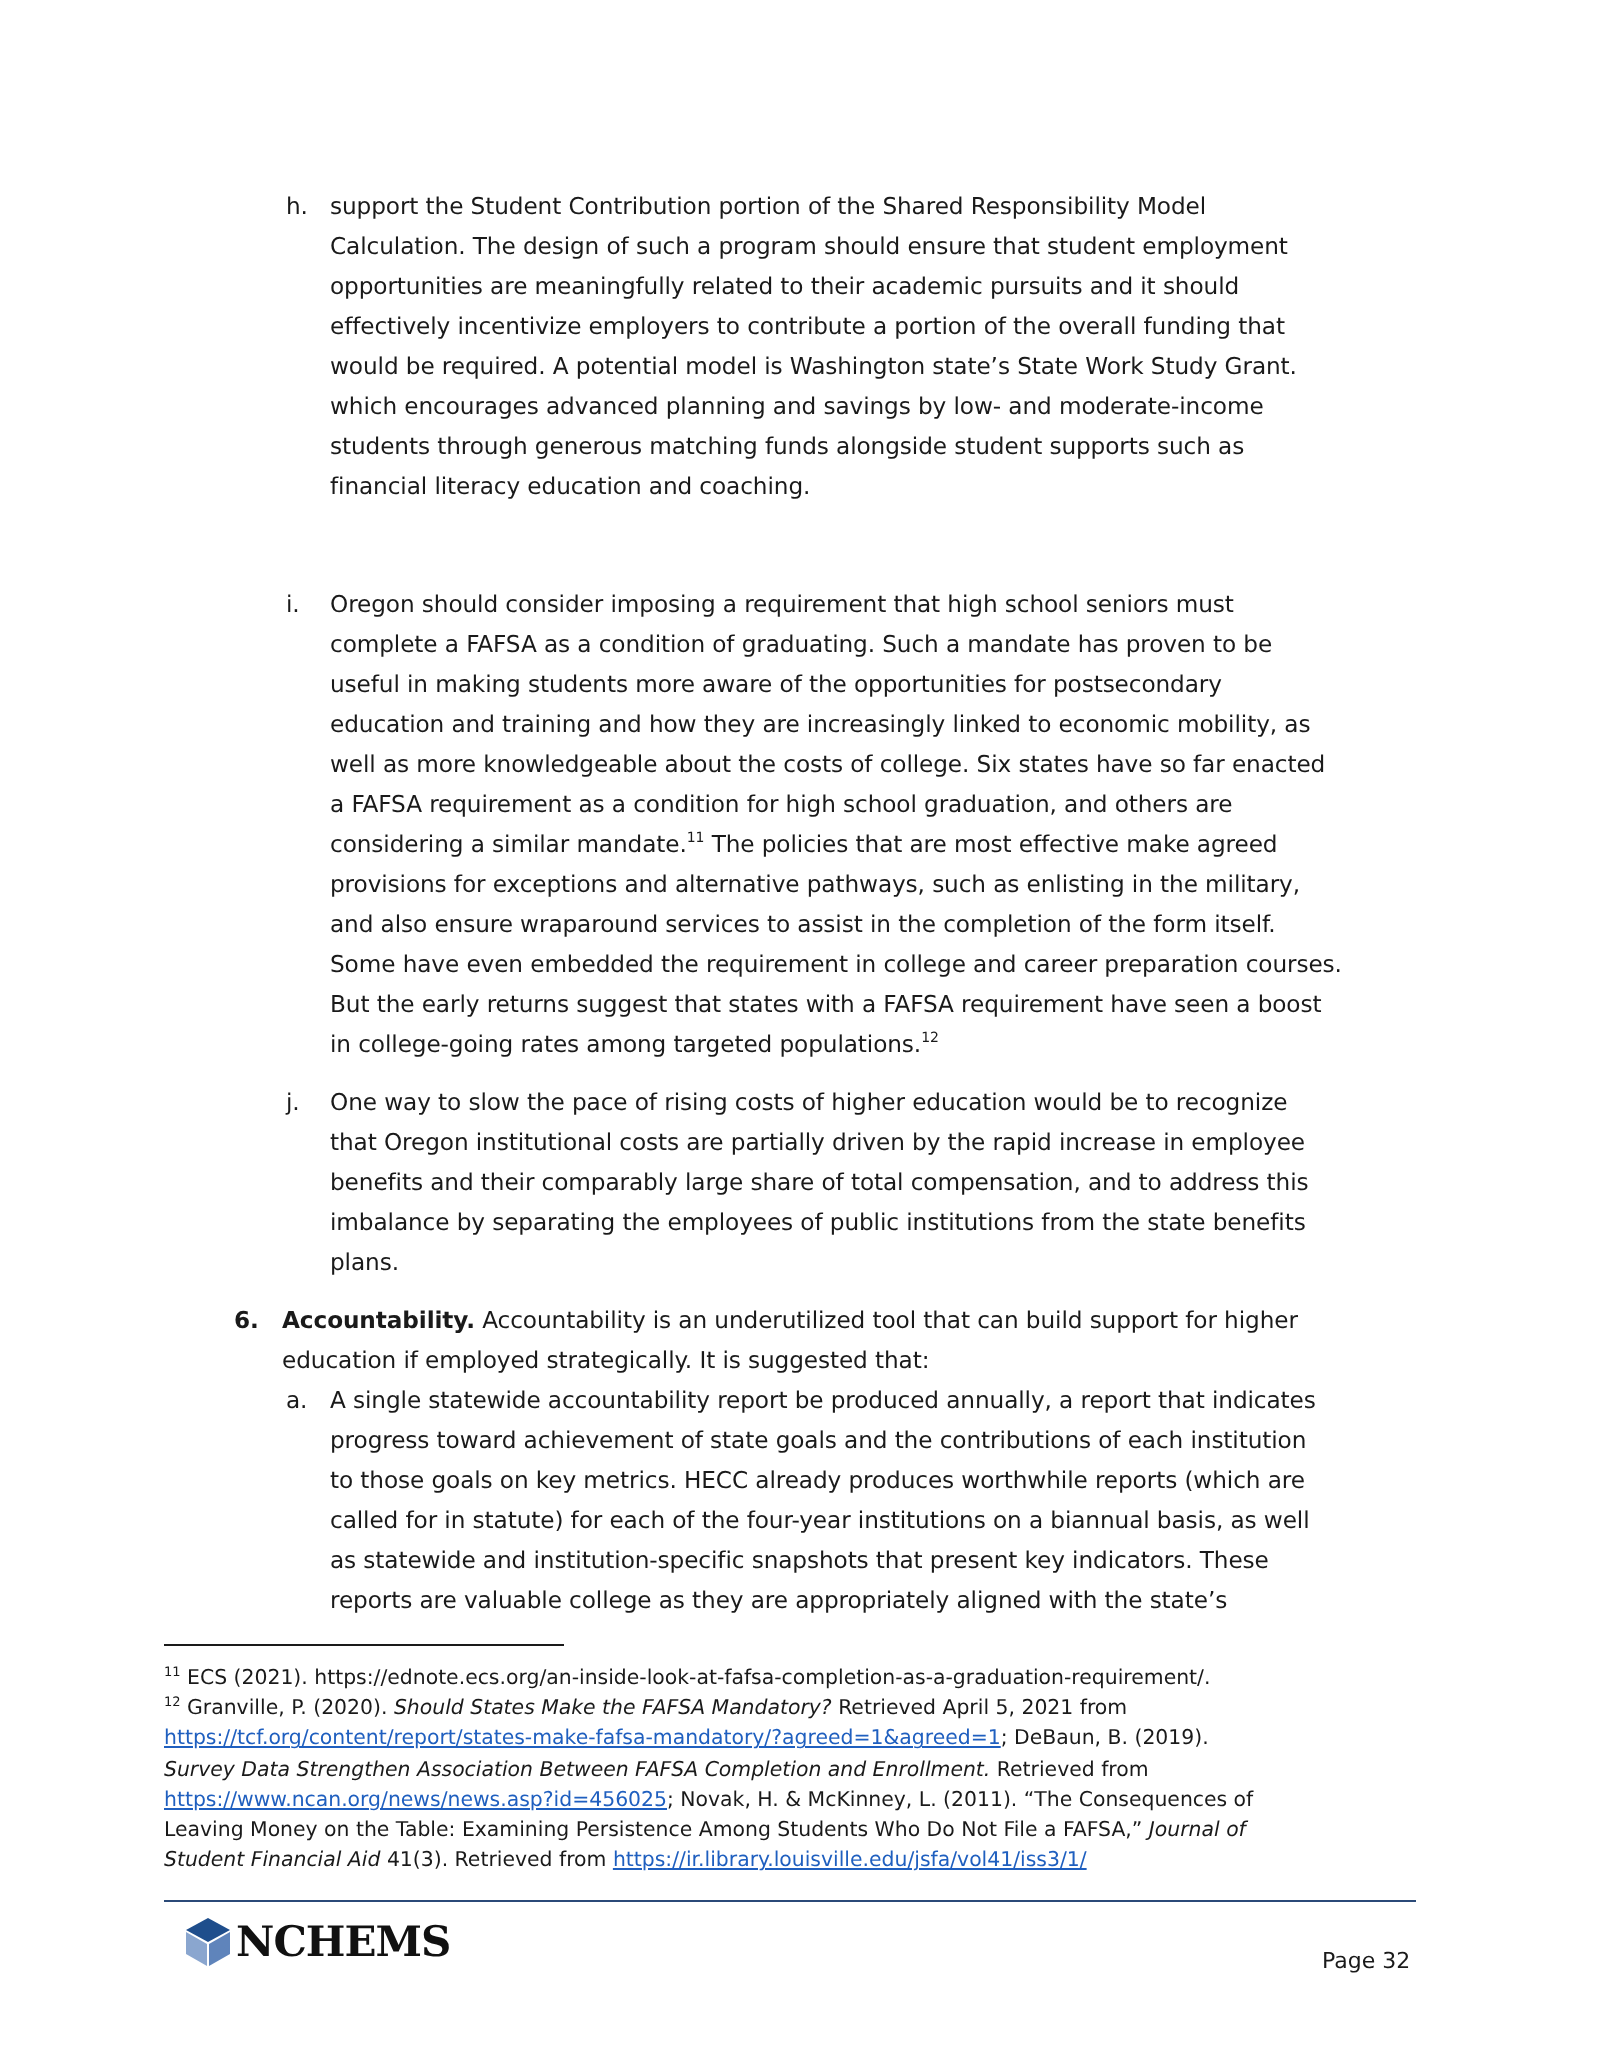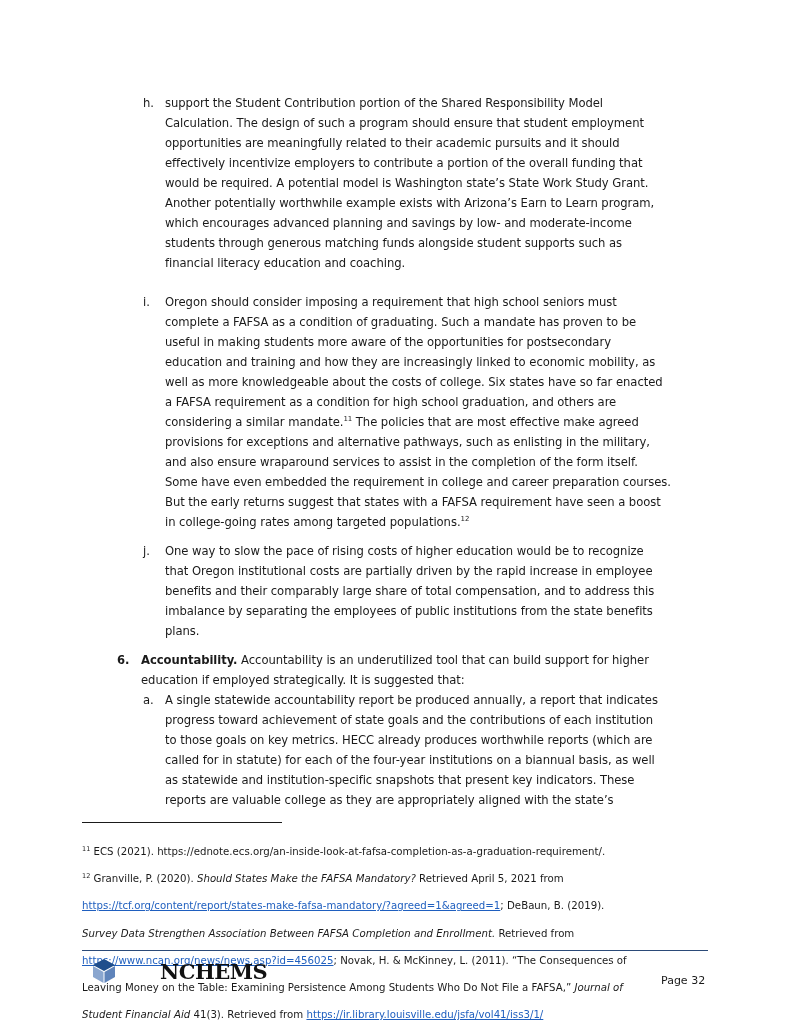--- a/index.html
+++ b/index.html
@@ -18,45 +18,44 @@
   #item-i { left: 143px; top: 292px; width: 570px; }
   #item-j { left: 143px; top: 541px; width: 570px; }
   #item-6 { left: 117px; top: 650px; width: 600px; }
   #item-6a { left: 143px; top: 690px; width: 570px; }
   .lv2 .content { left: 22px; }
   #item-6 .content { left: 24px; }
 
   .fn-rule { position: absolute; left: 82px; top: 822px; width: 200px; height: 1px; background: #1a1a1a; }
   .footnotes { position: absolute; left: 82px; top: 832px; width: 640px;
                font-size: 10.2px; line-height: 15.2px; }
-  .footnotes .fl { display: block; white-space: nowrap; margin-top: 12px; }
+  .footnotes .fl { display: block; white-space: nowrap; }
   .footnotes a { color: #1f5fbf; text-decoration: underline; }
   .footnotes i { font-style: italic; }
   .footnotes sup { font-size: 6.5px; vertical-align: 4px; }
 
   .footer-rule { position: absolute; left: 82px; top: 950px; width: 626px; height: 1px; background: #2b4a78; }
-  .logo { position: absolute; left: 92px; top: 958px; display: flex; align-items: center; gap: 42px; }
+  .logo { position: absolute; left: 92px; top: 958px; display: flex; align-items: flex-start; }
   .logo-text { font-family: "DejaVu Serif", serif; font-weight: bold; font-size: 21px;
                color: #111; letter-spacing: -0.5px; margin-left: 2px; }
   .page-num { position: absolute; left: 661px; top: 974px; font-size: 11px; color: #1a1a1a; }
 </style>
 </head>
 <body>
 
 <div class="page">
 
   <div class="item lv2 body-text" id="item-h">
     <span class="marker">h.</span>
     <div class="content">
       <span class="line">support the Student Contribution portion of the Shared Responsibility Model</span>
       <span class="line">Calculation. The design of such a program should ensure that student employment</span>
       <span class="line">opportunities are meaningfully related to their academic pursuits and it should</span>
       <span class="line">effectively incentivize employers to contribute a portion of the overall funding that</span>
       <span class="line">would be required. A potential model is Washington state’s State Work Study Grant.</span>
-      <span class="line">Another potentially worthwhile example exists with Arizona’s Earn to Learn program,</span>
       <span class="line">which encourages advanced planning and savings by low- and moderate-income</span>
       <span class="line">students through generous matching funds alongside student supports such as</span>
       <span class="line">financial literacy education and coaching.</span>
     </div>
   </div>
 
   <div class="item lv2 body-text" id="item-i">
     <span class="marker">i.</span>
     <div class="content">
       <span class="line">Oregon should consider imposing a requirement that high school seniors must</span>

